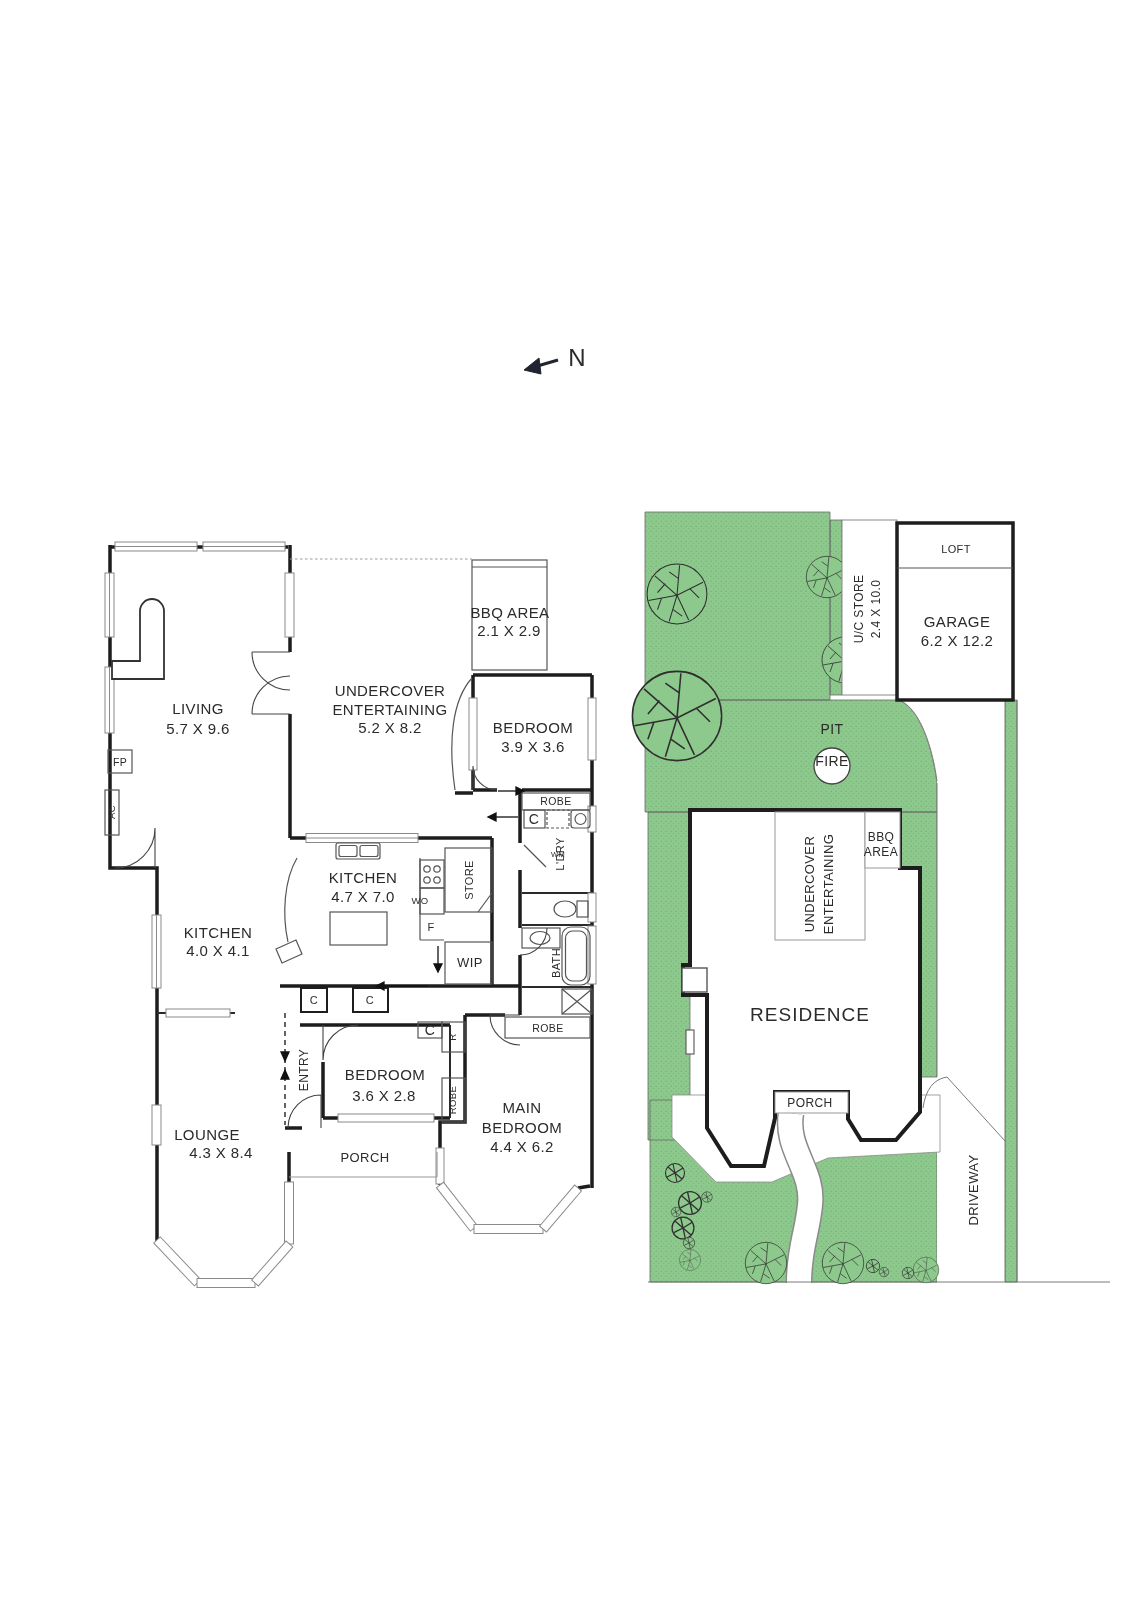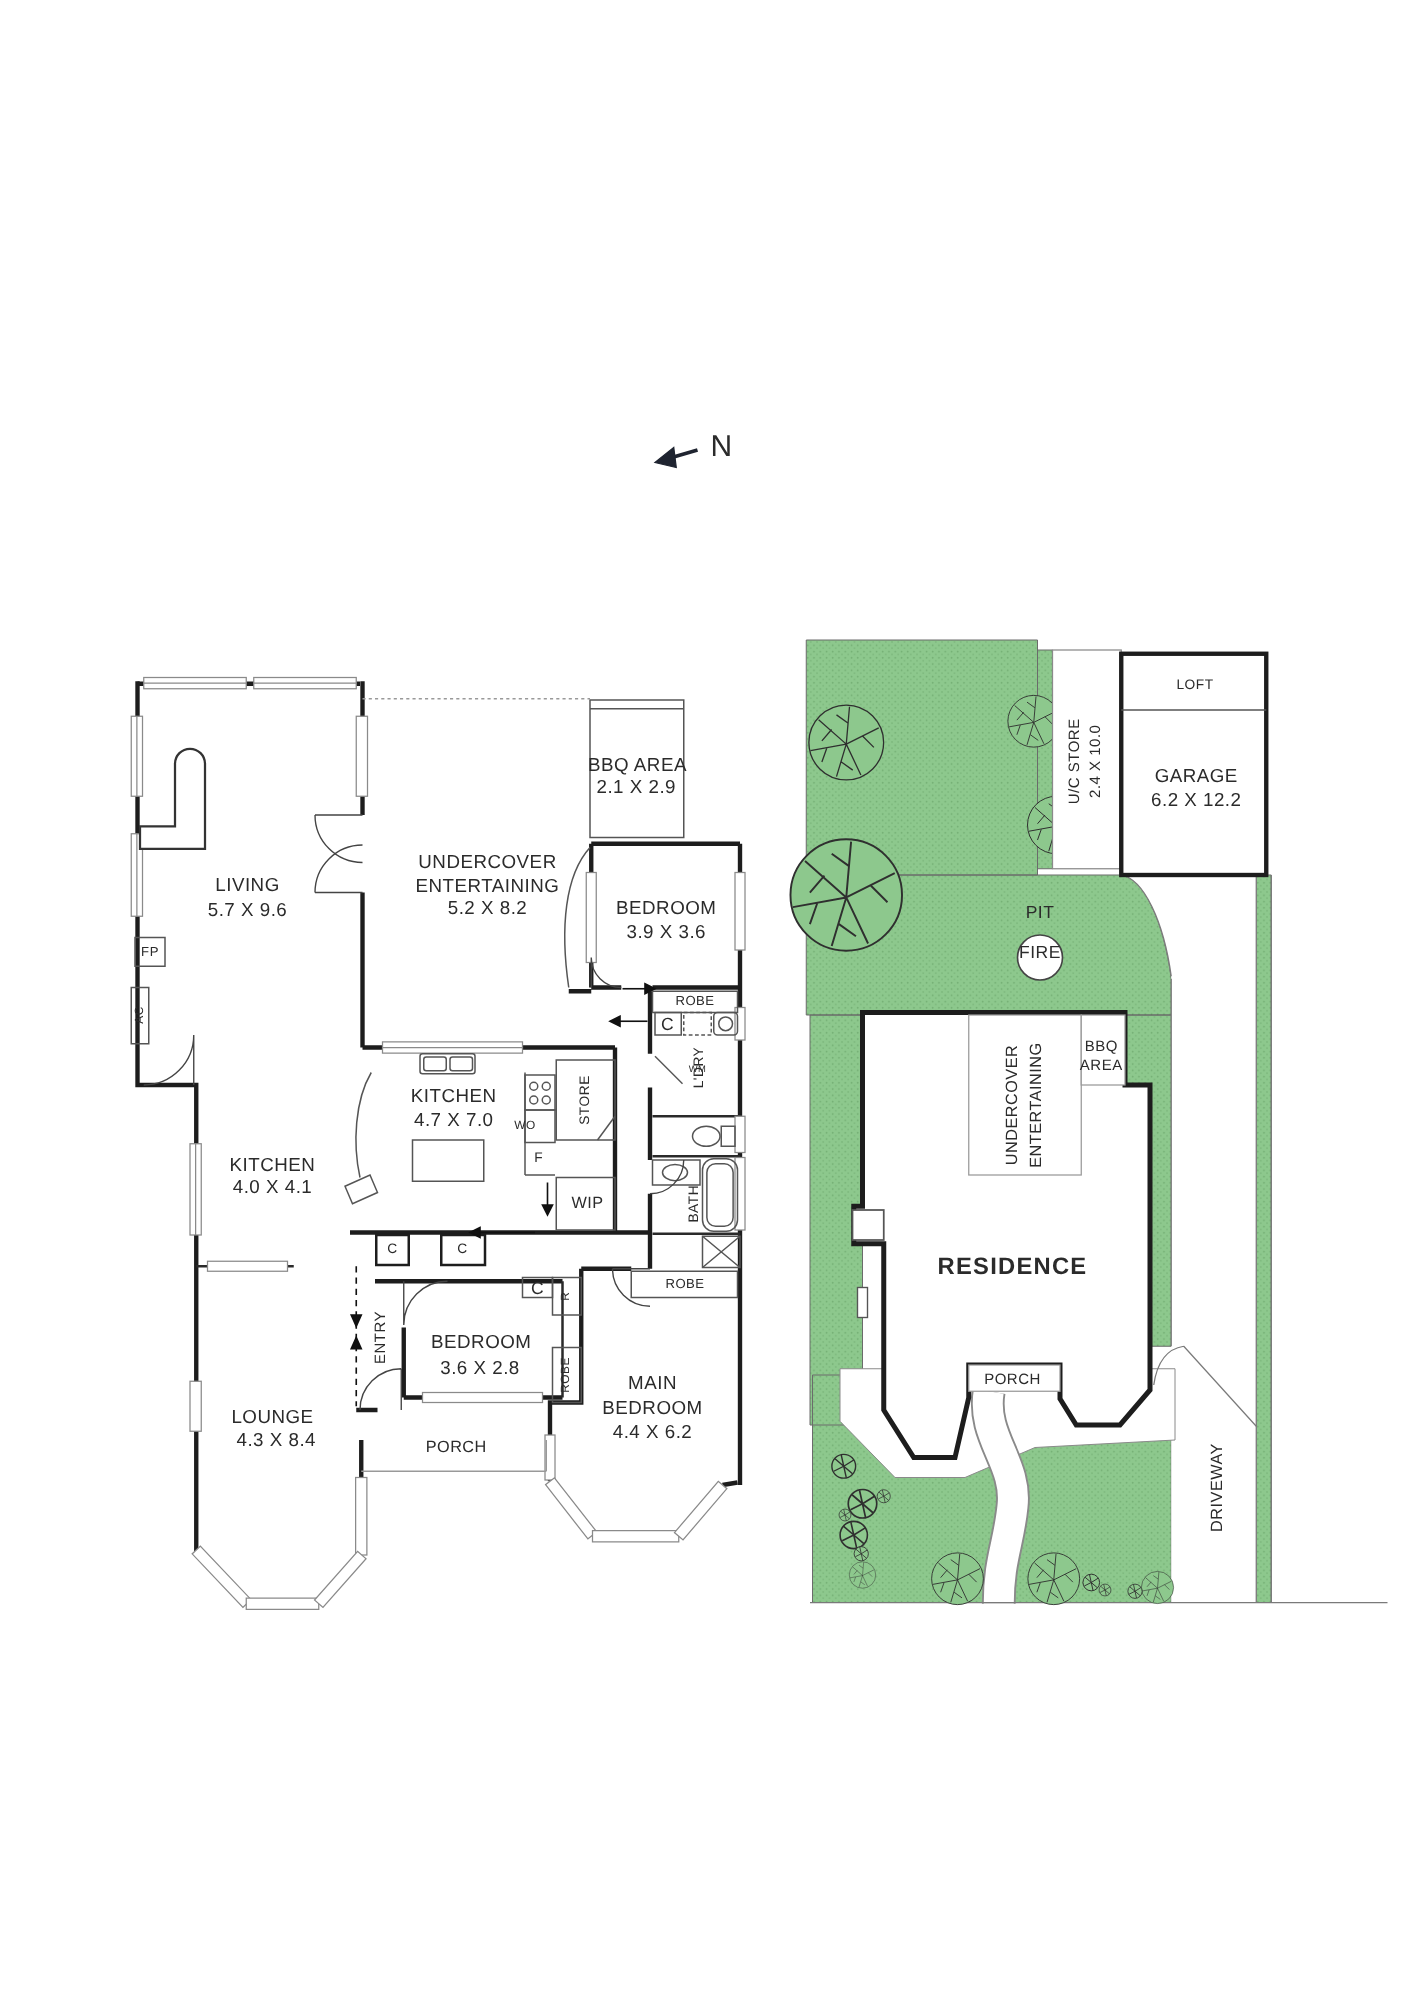--- a/index.html
+++ b/index.html
@@ -4,21 +4,21 @@
 <style>
   html,body{margin:0;padding:0}
   body{width:1131px;height:1600px;position:relative;background:#ffffff;
        font-family:"Liberation Sans",sans-serif;overflow:hidden}
   svg{position:absolute;left:0;top:0}
   .lbl{position:absolute;transform:translate(-50%,-50%);font-size:15px;
        letter-spacing:.4px;color:#2b2b2b;white-space:nowrap;line-height:1;text-align:center}
   .vert{transform:translate(-50%,-50%) rotate(-90deg)}
   .s13{font-size:13px}.s12{font-size:12px}.s11{font-size:11px}
   .s10{font-size:10.5px}.s9{font-size:9.5px}.s8{font-size:14px}.s7{font-size:7.5px}
-  .big{font-size:19px;font-weight:700;letter-spacing:1px}
+  .big{font-size:19px;font-weight:400;letter-spacing:1px}
   .n{font-size:24px;font-weight:500;letter-spacing:0}
 </style>
 </head>
 <body>
 
 <svg width="1131" height="1600" viewBox="0 0 1131 1600">
   <defs>
     <pattern id="dots" width="5" height="5" patternUnits="userSpaceOnUse">
       <circle cx="1.2" cy="1.2" r="0.7" fill="rgba(25,80,25,0.22)"></circle>
       <circle cx="3.6" cy="3.6" r="0.7" fill="rgba(25,80,25,0.15)"></circle>
@@ -235,21 +235,21 @@
 <div class="lbl" style="left:390px;top:709px">ENTERTAINING</div>
 <div class="lbl" style="left:390px;top:727px">5.2 X 8.2</div>
 <div class="lbl" style="left:510px;top:612px">BBQ AREA</div>
 <div class="lbl" style="left:509px;top:630px">2.1 X 2.9</div>
 <div class="lbl" style="left:533px;top:727px">BEDROOM</div>
 <div class="lbl" style="left:533px;top:746px">3.9 X 3.6</div>
 <div class="lbl" style="left:363px;top:877px">KITCHEN</div>
 <div class="lbl" style="left:363px;top:896px">4.7 X 7.0</div>
 <div class="lbl" style="left:218px;top:932px">KITCHEN</div>
 <div class="lbl" style="left:218px;top:950px">4.0 X 4.1</div>
-<div class="lbl" style="left:218px;top:1134px">LOUNGE</div>
+<div class="lbl" style="left:207px;top:1134px">LOUNGE</div>
 <div class="lbl" style="left:221px;top:1152px">4.3 X 8.4</div>
 <div class="lbl" style="left:385px;top:1074px">BEDROOM</div>
 <div class="lbl" style="left:384px;top:1095px">3.6 X 2.8</div>
 <div class="lbl" style="left:522px;top:1107px">MAIN</div>
 <div class="lbl" style="left:522px;top:1127px">BEDROOM</div>
 <div class="lbl" style="left:522px;top:1146px">4.4 X 6.2</div>
 <div class="lbl s13" style="left:365px;top:1157px">PORCH</div>
 <div class="lbl s12 vert" style="left:304px;top:1070px">ENTRY</div>
 <div class="lbl s11 vert" style="left:469px;top:880px">STORE</div>
 <div class="lbl s11 vert" style="left:560px;top:854px">L'DRY</div>

